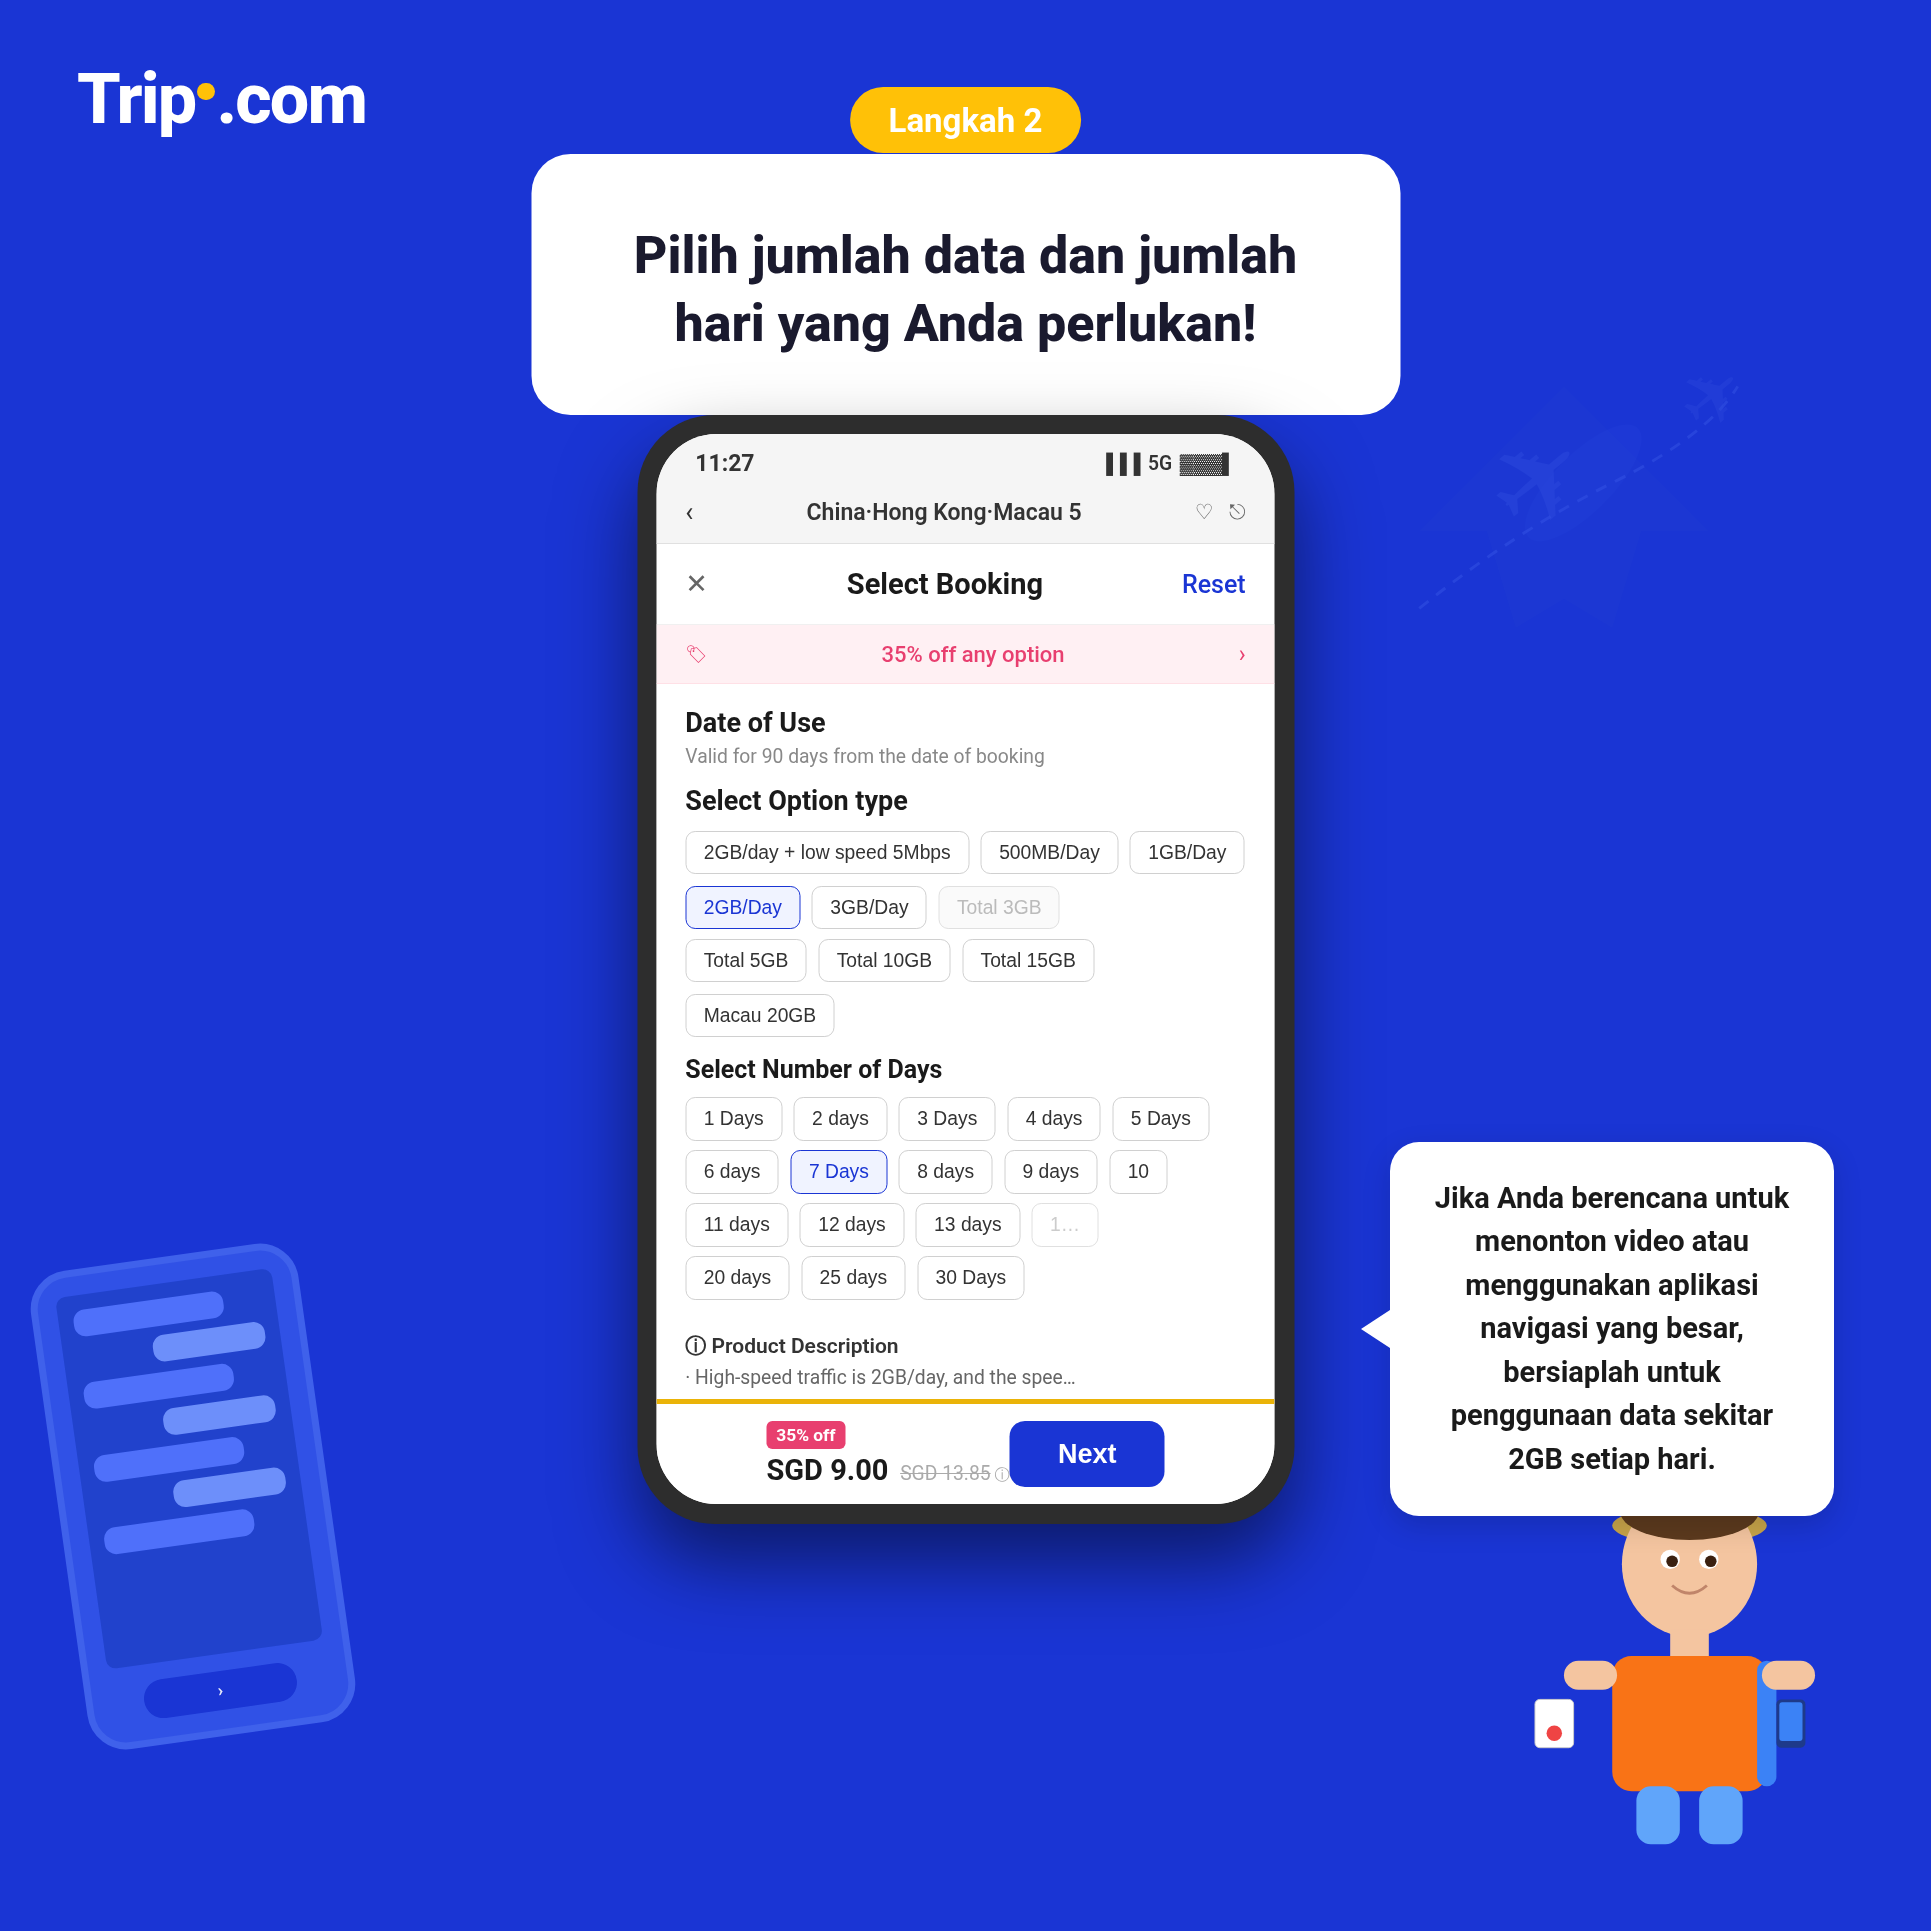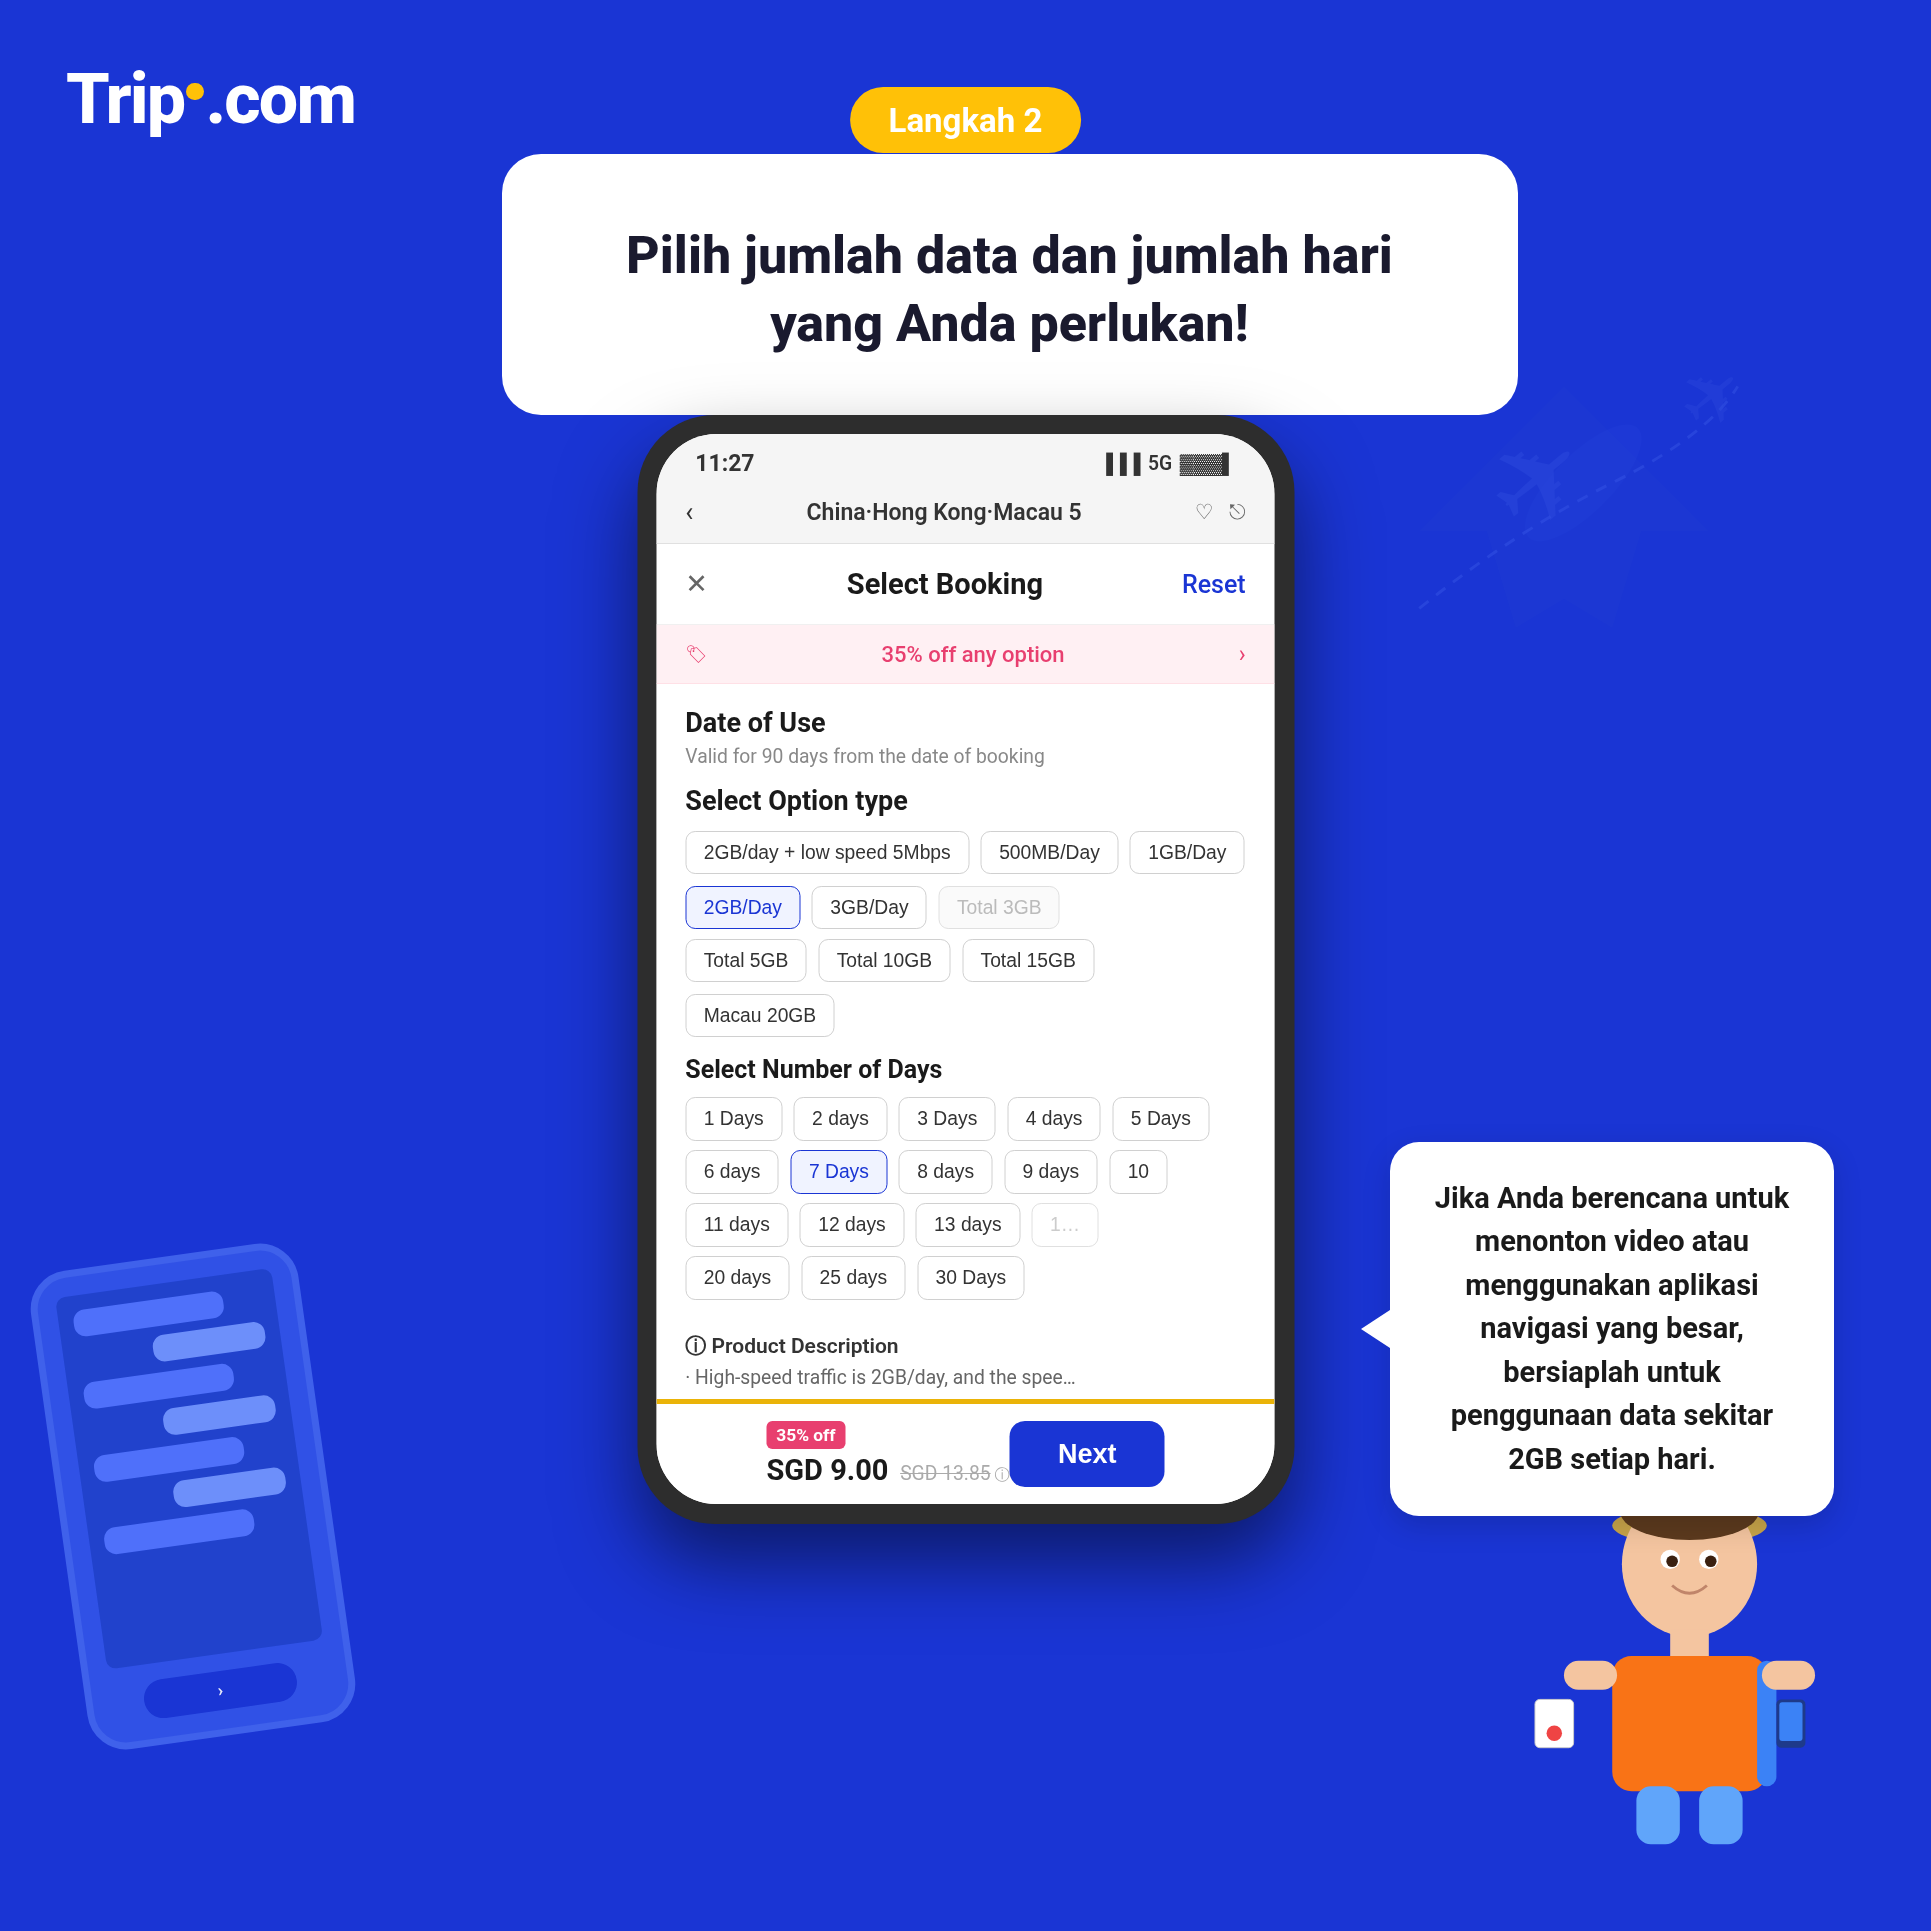--- a/index.html
+++ b/index.html
@@ -17,21 +17,21 @@
     .bg-decoration {
       position: absolute;
       top: 0; left: 0; right: 0; bottom: 0;
       pointer-events: none;
     }
 
     
     .logo {
       position: absolute;
       top: 58px;
-      left: 66px;
+      left: 77px;
       display: flex;
       align-items: center;
       gap: 0;
     }
     .logo-text {
       font-size: 70px;
       font-weight: 800;
       color: white;
       letter-spacing: -1.9px;
     }
@@ -66,25 +66,24 @@
     }
 
     
     .white-card {
       position: absolute;
       top: 154px;
       left: 50%;
       transform: translateX(-50%);
       background: white;
       border-radius: 39px;
-      width: 1016px;
+      width: 869px;
       padding: 68px 77px 58px;
       text-align: center;
       z-index: 5;
-      margin-left: 44px;
     }
     .white-card-title {
       font-size: 52px;
       font-weight: 800;
       color: #1a1a2e;
       line-height: 1.3;
     }
 
     
     .phone-container {

